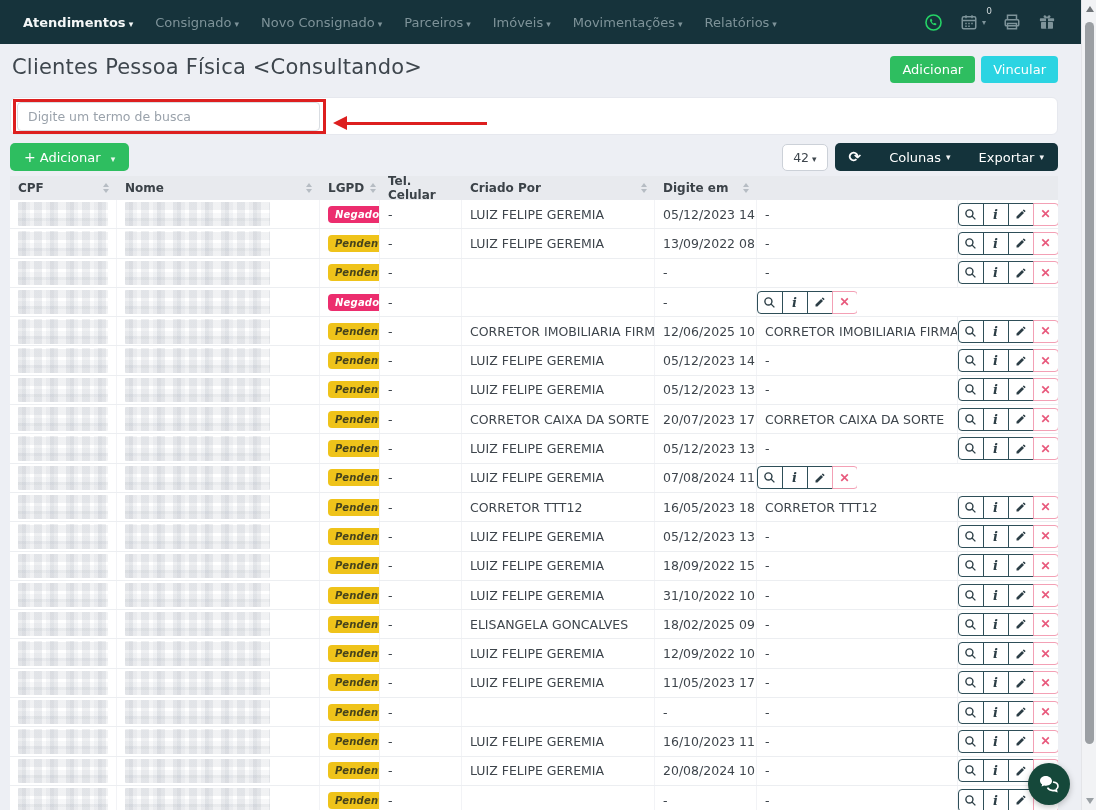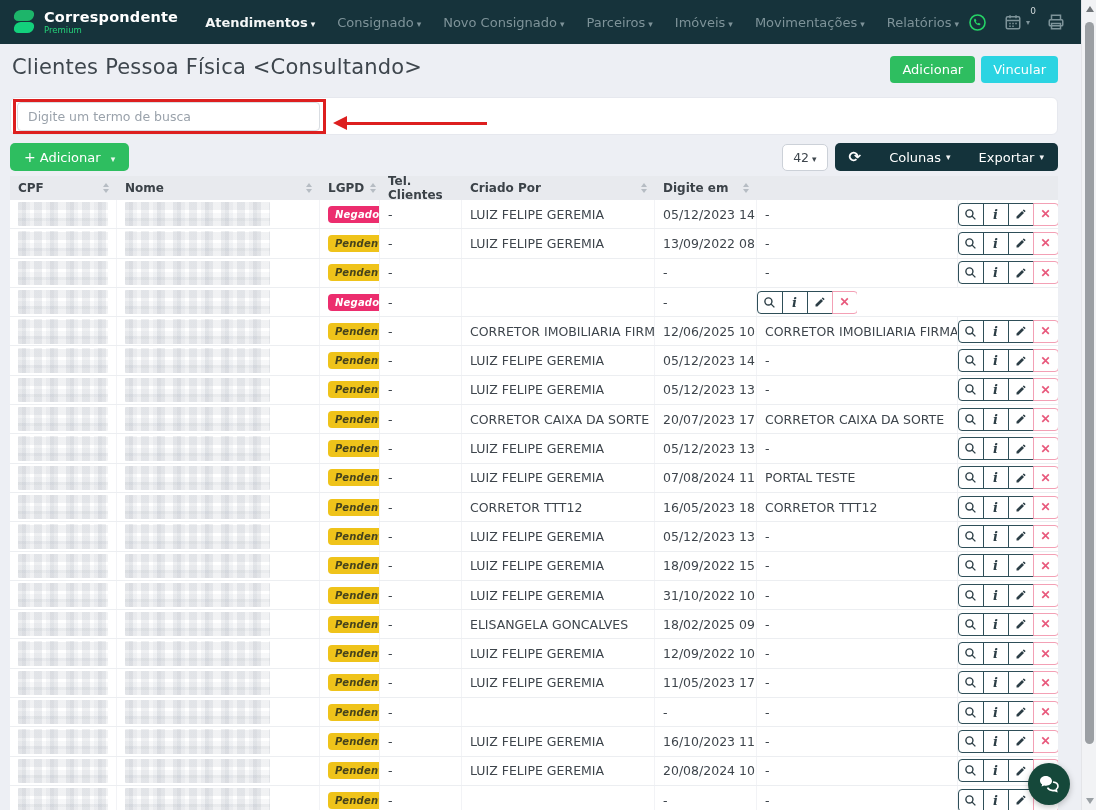--- a/index.html
+++ b/index.html
@@ -105,30 +105,20 @@
   .chat-fab { position:absolute; left:1028px; top:763px; width:42px; height:42px; border-radius:50%;
     background:#15483a; display:flex; align-items:center; justify-content:center; cursor:pointer; z-index:9;
     box-shadow:0 2px 6px rgba(0,0,0,.25); border:none; }
 </style>
 </head>
 <body>
 
 <div class="stage">
 
   <div class="navbar">
-    <div class="brand">
-      <span class="brand-mark">
-          <i class="t"></i>
-          <i class="b"></i>
-        </span>
-      <span class="brand-text">
-        <div class="brand-name">Correspondente</div>
-        <div class="brand-sub">Premium</div>
-      </span>
-    </div>
     <div class="nav-items" id="nav-items">
         <span class="nav-item active"><span>Atendimentos</span><span class="caret">▾</span></span>
         <span class="nav-item"><span>Consignado</span><span class="caret">▾</span></span>
         <span class="nav-item"><span>Novo Consignado</span><span class="caret">▾</span></span>
         <span class="nav-item"><span>Parceiros</span><span class="caret">▾</span></span>
         <span class="nav-item"><span>Imóveis</span><span class="caret">▾</span></span>
         <span class="nav-item"><span>Movimentações</span><span class="caret">▾</span></span>
         <span class="nav-item"><span>Relatórios</span><span class="caret">▾</span></span>
       </div>
     <div class="nav-icons">
@@ -228,21 +218,21 @@
           </span>
   </div>
         <div class="th" style="width: 60px;">
     <span class="th-label">LGPD</span>
     <span class="sort-icon">
             <i class="up"></i>
             <i class="dn"></i>
           </span>
   </div>
         <div class="th" style="width: 82px;">
-    <span class="th-label">Tel. Clientes</span>
+    <span class="th-label">Tel. Celular</span>
 
   </div>
         <div class="th" style="width: 193px;">
     <span class="th-label">Criado Por</span>
     <span class="sort-icon">
             <i class="up"></i>
             <i class="dn"></i>
           </span>
   </div>
         <div class="th" style="width: 102px;">
@@ -587,21 +577,20 @@
           </div>
     <div class="td c-nome" style="width: 203px;">
             <div class="censor nome-censor"></div>
           </div>
     <div class="td c-lgpd" style="width: 60px;">
             <span class="badge" style="background: rgb(239, 195, 26); color: rgb(70, 67, 28);">Pendente</span>
           </div>
     <div class="td c-tel" style="width: 82px;">-</div>
     <div class="td c-cpor" style="width: 193px;">LUIZ FELIPE GEREMIA</div>
     <div class="td c-cem" style="width: 102px;">07/08/2024 11:18</div>
-    <div class="td c-ipor" style="width: 201px;">PORTAL TESTE</div>
     <div class="td c-act actions-cell" style="width: 100px;">
       <span class="btn-group">
         <button class="row-btn" title="">
           <svg width="13" height="13" viewBox="0 0 24 24" fill="none" stroke="#2c3e46" stroke-width="2.6">
                   <circle cx="10" cy="10" r="6.5"></circle>
                   <line x1="15" y1="15" x2="21" y2="21"></line>
                 </svg>
         </button>
         <button class="row-btn">
                 <span class="info-i">i</span>

